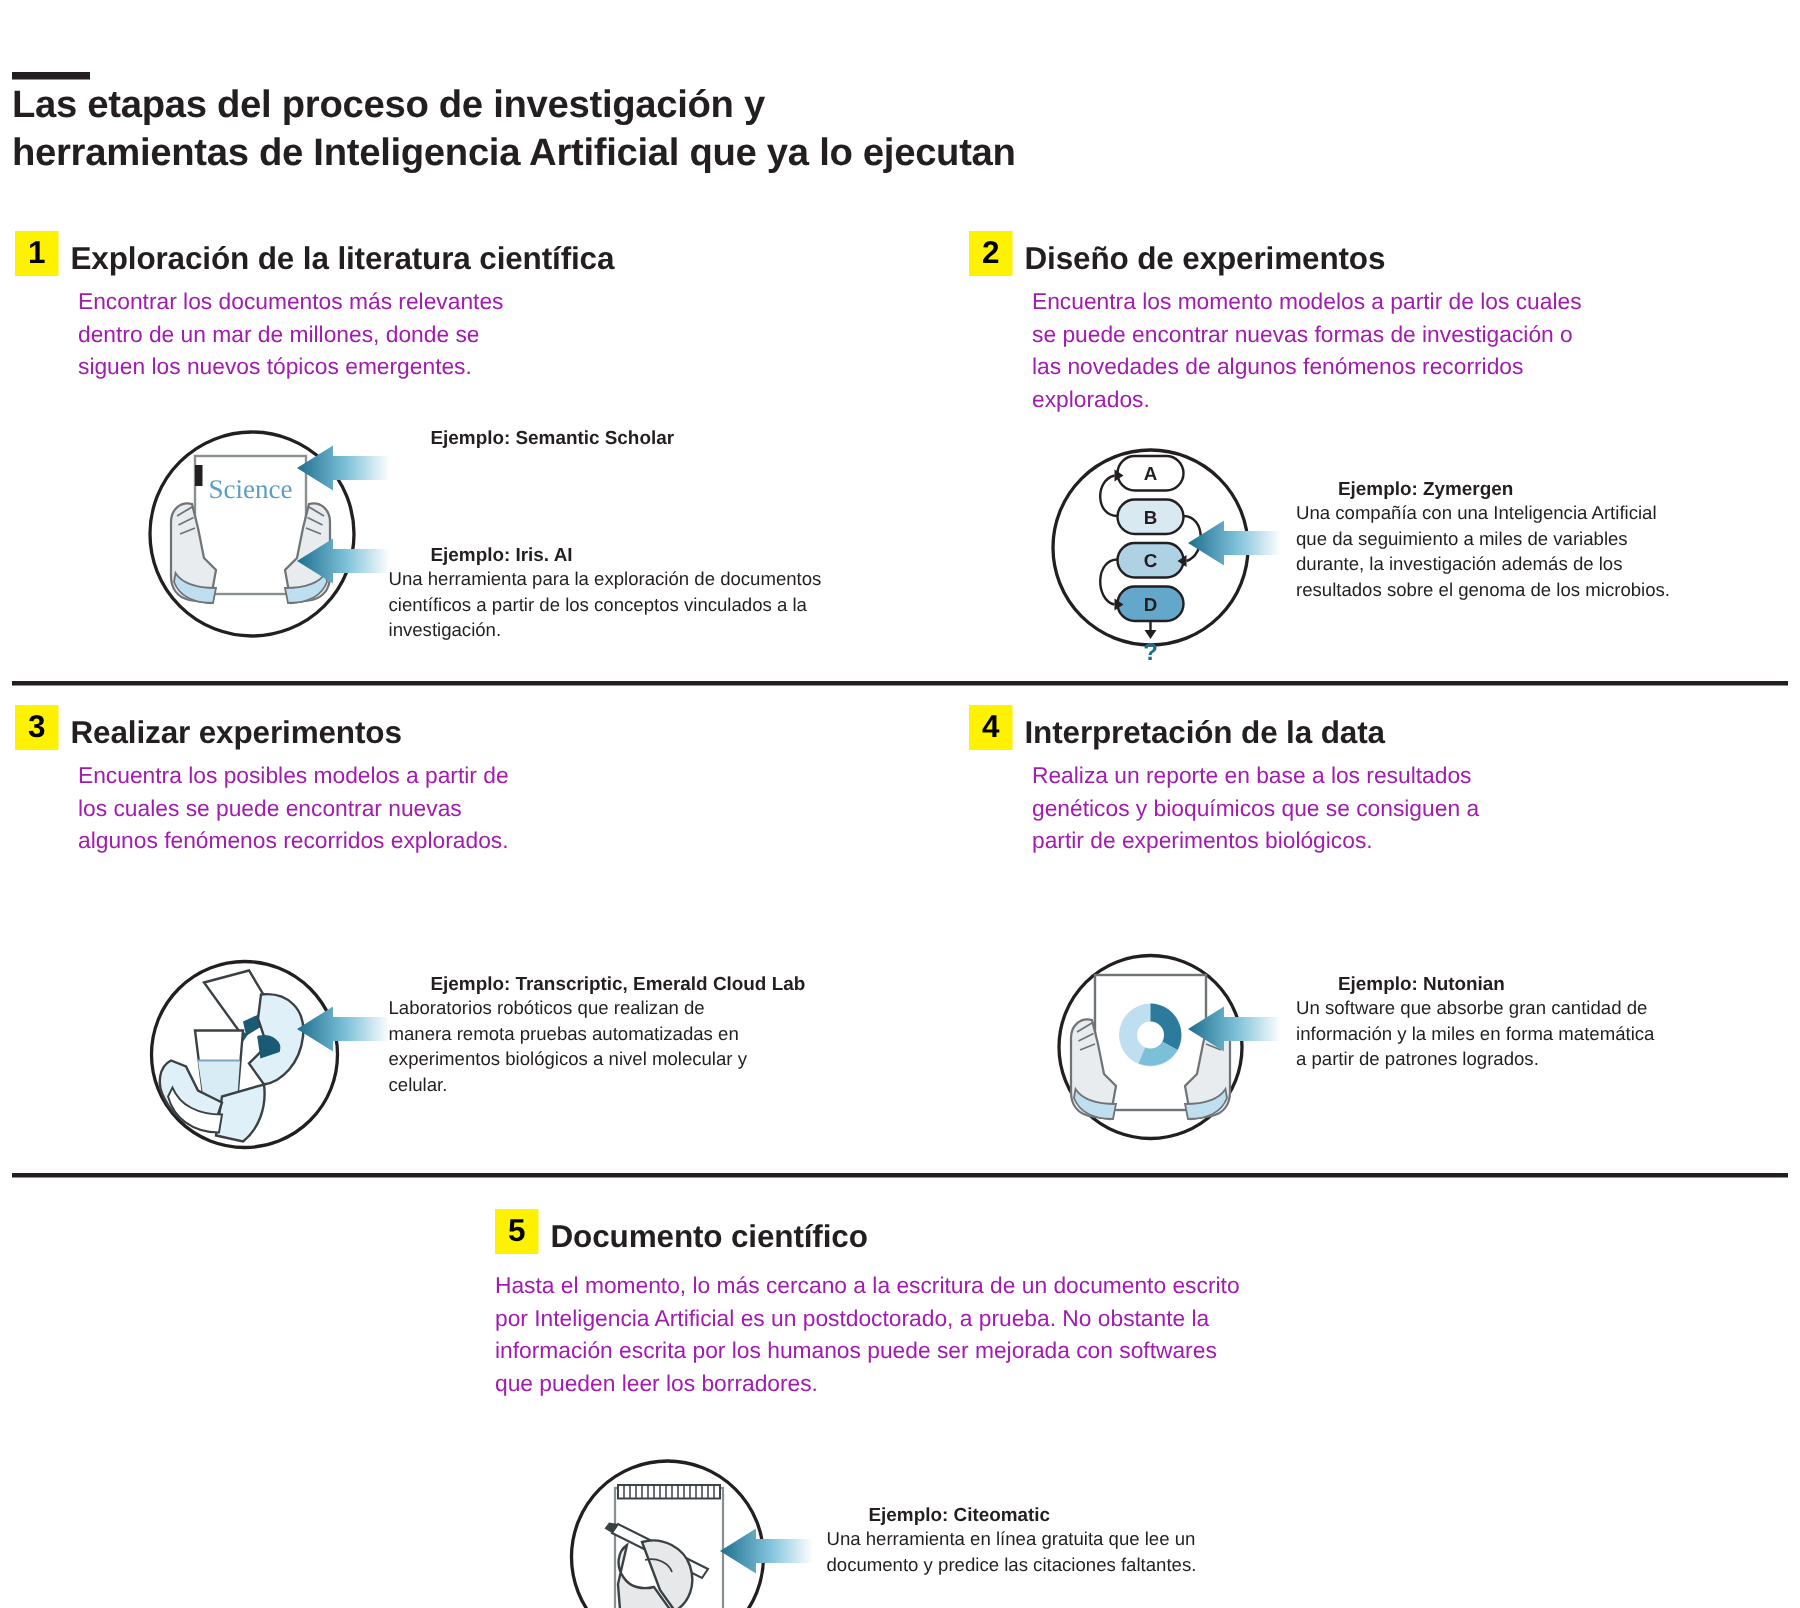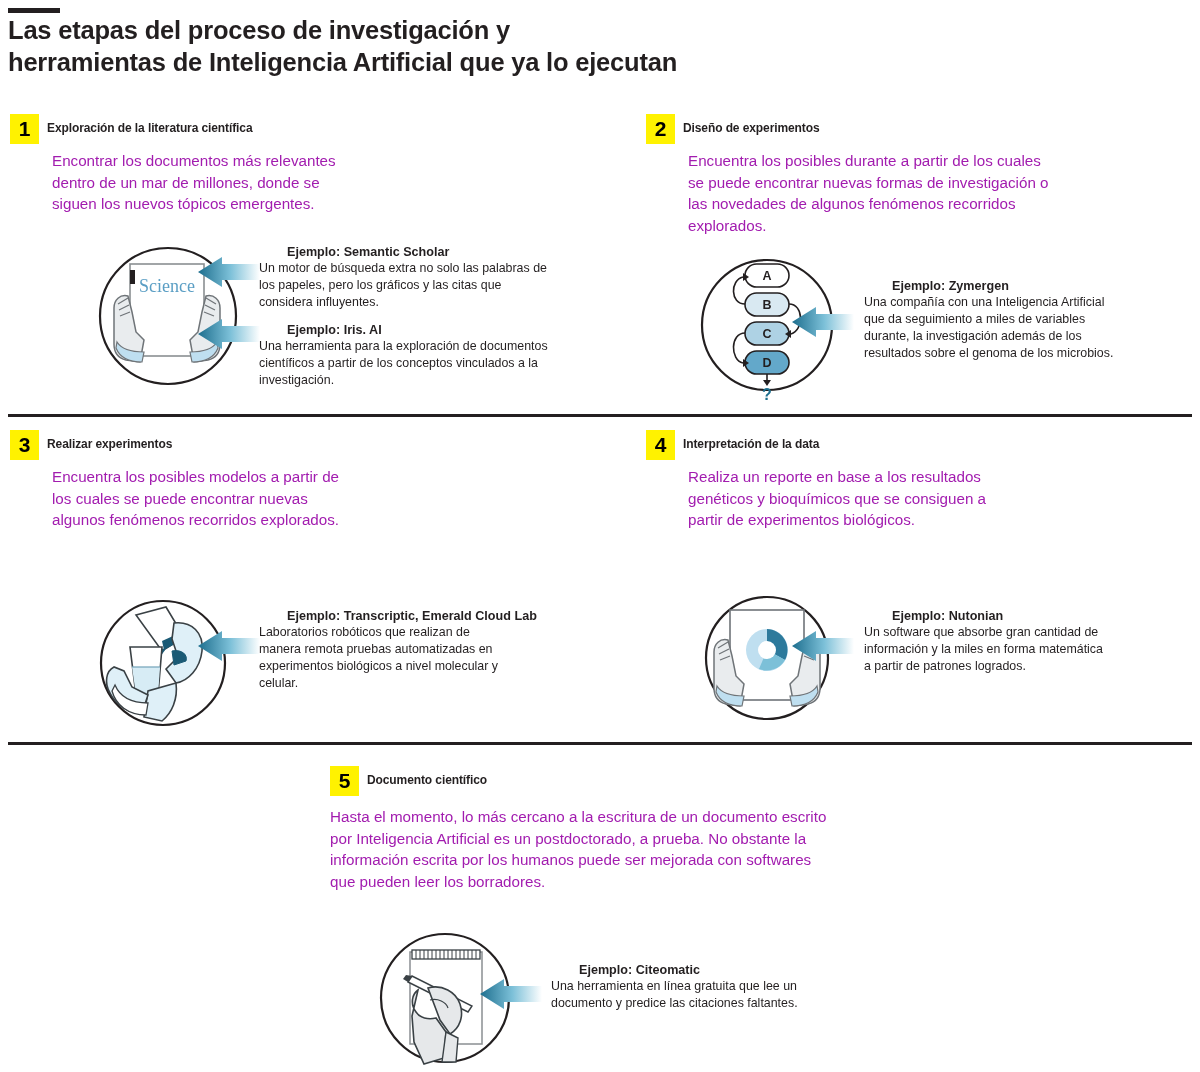--- a/index.html
+++ b/index.html
@@ -5,21 +5,21 @@
   html,body{margin:0;padding:0;}
   body{
     width:1200px;height:1072px;
     background:#ffffff;
     font-family:"Liberation Sans", sans-serif;
     color:#1c1c1c;
     position:relative;
     overflow:hidden;
     -webkit-font-smoothing:antialiased;
   }
-  .page{position:relative;width:1200px;height:800px;}
+  .page{position:relative;width:1200px;height:800px;margin-top:40px;}
 
   
   .top-rule{
     position:absolute;left:8px;top:8px;width:52px;height:5px;background:#231f20;
   }
   .headline{
     position:absolute;left:8px;top:14px;width:1000px;
     font-size:25.5px;font-weight:bold;line-height:1.26;
     letter-spacing:-0.2px;color:#231f20;
   }
@@ -33,21 +33,21 @@
   
   .step{position:absolute;}
   .step-head{display:flex;align-items:flex-start;gap:8px;}
   .badge{
     background:#fff200;color:#000;font-weight:bold;
     font-size:21px;line-height:1;
     padding:4px 8px 5px 8px;display:inline-block;
     min-width:13px;text-align:center;
   }
   .step-title{
-    font-size:12px;font-weight:bold;color:#231f20;
+    font-size:21px;font-weight:bold;color:#231f20;
     letter-spacing:-0.1px;padding-top:7px;
   }
   .step-desc{
     font-size:15.2px;line-height:1.43;color:#a21caf;
     margin-top:6px;
   }
   .step-desc div{white-space:nowrap;}
 
   
   .example{position:absolute;}
@@ -125,42 +125,37 @@
             <stop offset="48%" stop-color="#7cc0d8"></stop>
             <stop offset="100%" stop-color="#1d6e8e"></stop>
       </linearGradient>
         </defs>
       <path d="M64 8 L26 8 L26 1 L2 16 L26 31 L26 24 L64 24 Z" fill="url(#ag2)"></path>
     </svg>
   </div>
 
   <div class="example" style="left:259px;top:244px;width:330px;">
     <div class="ex-title">Ejemplo: Semantic Scholar</div>
-    <div class="ex-body">
-      <div>Un motor de búsqueda extra no solo las palabras de</div>
-      <div>los papeles, pero los gráficos y las citas que</div>
-      <div>considera influyentes.</div>
-    </div>
   </div>
   <div class="example" style="left:259px;top:322px;width:330px;">
     <div class="ex-title">Ejemplo: Iris. AI</div>
     <div class="ex-body">
       <div>Una herramienta para la exploración de documentos</div>
       <div>científicos a partir de los conceptos vinculados a la</div>
       <div>investigación.</div>
     </div>
   </div>
 
   <div class="step" style="left:646px;top:114px;width:540px;">
     <div class="step-head">
       <span class="badge">2</span>
       <span class="step-title">Diseño de experimentos</span>
     </div>
     <div class="step-desc" style="margin-left:42px;">
-      <div>Encuentra los posibles durante a partir de los cuales</div>
+      <div>Encuentra los momento modelos a partir de los cuales</div>
       <div>se puede encontrar nuevas formas de investigación o</div>
       <div>las novedades de algunos fenómenos recorridos</div>
       <div>explorados.</div>
     </div>
   </div>
 
   <div class="illo" style="left:692px;top:250px;">
     <svg width="150" height="150" viewBox="0 0 150 150">
       <circle cx="75" cy="75" r="65" fill="none" stroke="#231f20" stroke-width="2.2"></circle>
 

